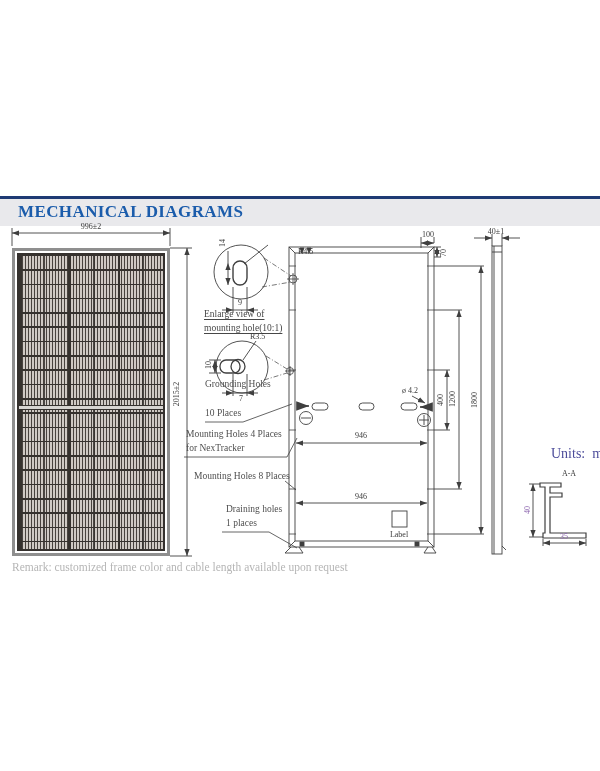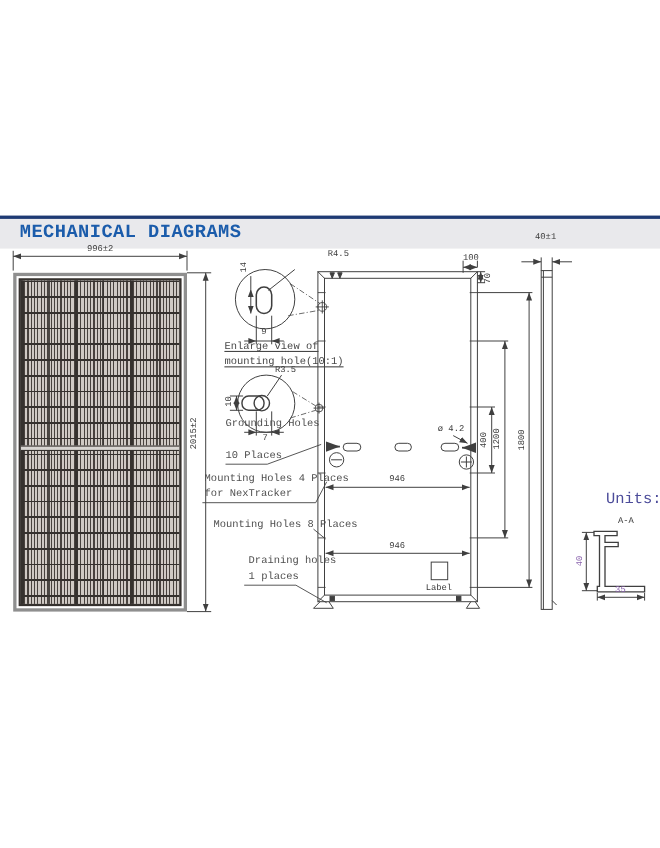--- a/index.html
+++ b/index.html
@@ -1,17 +1,17 @@
 <!DOCTYPE html>
 <html><head>
 <meta charset="utf-8">
 <style>
   html,body{margin:0;padding:0;background:#ffffff;}
   .page{position:relative;width:600px;height:771px;background:#ffffff;overflow:hidden;
-        font-family:Liberation Mono, monospace;}
+        font-family:Liberation Serif, serif;}
   
   .hdr{position:absolute;left:0;top:196px;width:600px;height:30px;background:#e9e9ec;
        border-top:3px solid #1e3a74;box-sizing:border-box;}
   .hdr-title{position:absolute;left:18px;top:3px;font-size:17px;font-weight:bold;
        color:#1b5cab;letter-spacing:.4px;}
   
   .lab{position:absolute;font-size:8px;color:#3a3a3a;white-space:nowrap;line-height:1;}
   .c{transform:translate(-50%,-50%);}
   .r{transform:translate(-50%,-50%) rotate(-90deg);}
   .cap{position:absolute;font-size:9.5px;color:#474747;text-decoration:underline;
@@ -201,21 +201,21 @@
         <line x1="543" y1="543" x2="586" y2="543" marker-start="url(#arr)" marker-end="url(#arr)"></line>
         <line x1="543" y1="539" x2="543" y2="546"></line>
           <line x1="586" y1="539" x2="586" y2="546"></line>
       </g>
     </g>
   </svg>
 
   <div class="lab c" style="left:91px;top:227px;">996±2</div>
   <div class="lab r" style="left:177px;top:394px;">2015±2</div>
 
-  <div class="lab" style="left:266px;top:228px;padding-left:32px;">R4.5</div>
+  <div class="lab" style="left:266px;top:248px;padding-left:32px;">R4.5</div>
   <div class="lab r" style="left:223px;top:243px;">14</div>
   <div class="lab c" style="left:240px;top:303px;">9</div>
 
   <div class="cap" style="left:204px;top:310px;">Enlarge view of</div>
   <div class="cap" style="left:204px;top:324px;">mounting hole(10:1)</div>
 
   <div class="lab" style="left:250px;top:333px;">R3.5</div>
   <div class="lab r" style="left:209px;top:365px;">10</div>
   <div class="lab c" style="left:241px;top:399px;">7</div>
 
@@ -230,20 +230,21 @@
   <div class="lab c" style="left:399px;top:535px;">Label</div>
 
   <div class="call" style="left:205px;top:380px;">Grounding Holes</div>
   <div class="call" style="left:205px;top:409px;">10 Places</div>
   <div class="call" style="left:186px;top:430px;">Mounting Holes 4 Places</div>
   <div class="call" style="left:186px;top:444px;">for NexTracker</div>
   <div class="call" style="left:194px;top:472px;">Mounting Holes 8 Places</div>
   <div class="call" style="left:226px;top:505px;">Draining holes</div>
   <div class="call" style="left:226px;top:519px;">1 places</div>
 
-  <div class="lab c" style="left:496px;top:216px;">40±1</div>
+  <div class="lab c" style="left:496px;top:232px;">40±1</div>
 
   <div class="units" style="left:551px;top:447px;">Units:  mm</div>
   <div class="lab c" style="left:569px;top:474px;">A-A</div>
   <div class="lab r purple" style="left:528px;top:510px;">40</div>
   <div class="lab c purple" style="left:564px;top:537px;text-align:center;">35</div>
 
+  <div class="remark" style="left:12px;top:561px;">Remark: customized frame color and cable length available upon request</div>
 </div>
 
 </body></html>

